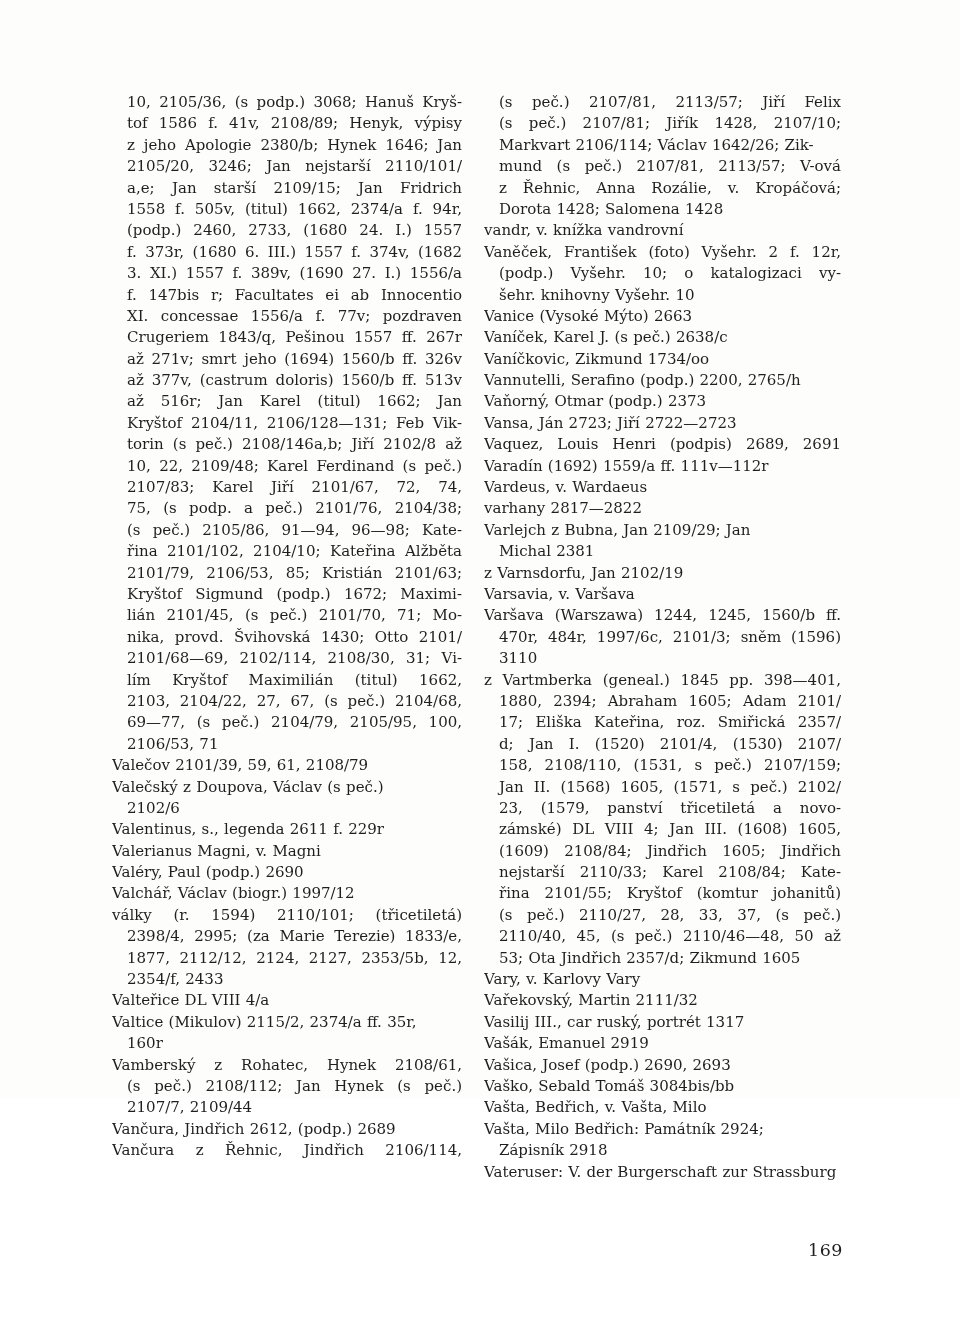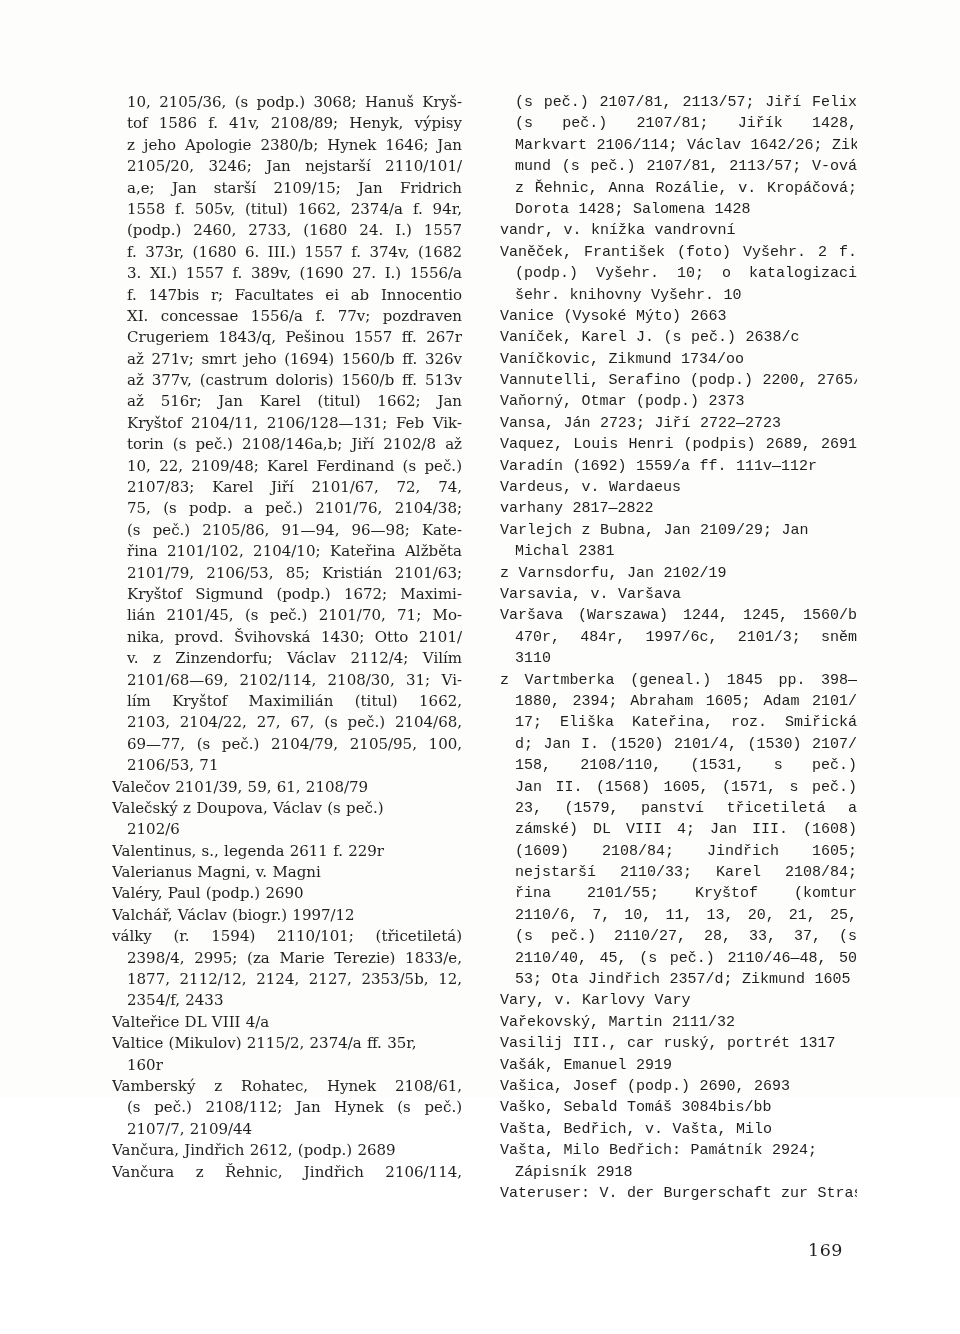--- a/index.html
+++ b/index.html
@@ -14,21 +14,21 @@
     width: 960px; height: 1098px;
     background: var(--paper, #fdfdfc);
     color: var(--ink, #1f1f1f);
   }
   .col {
     position: absolute; top: 92px;
     font-size: 15px; line-height: 21.4px;
     word-spacing: 0.5px;
   }
   .col-left  { left: 112px; width: 350px; }
-  .col-right { left: 500px; width: 357px; font-family: Liberation Mono, monospace; }
+  .col-right { left: 484px; width: 357px; }
   .line {
     height: 21.4px;
     overflow: hidden;
     white-space: nowrap;
   }
   .line.just {
     white-space: normal;
     text-align: justify;
     text-align-last: justify;
   }
@@ -63,21 +63,20 @@
       <div class="line ind just">torin (s peč.) 2108/146a,b; Jiří 2102/8 až</div>
       <div class="line ind just">10, 22, 2109/48; Karel Ferdinand (s peč.)</div>
       <div class="line ind just">2107/83; Karel Jiří 2101/67, 72, 74,</div>
       <div class="line ind just">75, (s podp. a peč.) 2101/76, 2104/38;</div>
       <div class="line ind just">(s peč.) 2105/86, 91—94, 96—98; Kate-</div>
       <div class="line ind just">řina 2101/102, 2104/10; Kateřina Alžběta</div>
       <div class="line ind just">2101/79, 2106/53, 85; Kristián 2101/63;</div>
       <div class="line ind just">Kryštof Sigmund (podp.) 1672; Maximi-</div>
       <div class="line ind just">lián 2101/45, (s peč.) 2101/70, 71; Mo-</div>
       <div class="line ind just">nika, provd. Švihovská 1430; Otto 2101/</div>
-      <div class="line ind just">v. z Zinzendorfu; Václav 2112/4; Vilím</div>
       <div class="line ind just">2101/68—69, 2102/114, 2108/30, 31; Vi-</div>
       <div class="line ind just">lím Kryštof Maximilián (titul) 1662,</div>
       <div class="line ind just">2103, 2104/22, 27, 67, (s peč.) 2104/68,</div>
       <div class="line ind just">69—77, (s peč.) 2104/79, 2105/95, 100,</div>
       <div class="line ind">2106/53, 71</div>
       <div class="line">Valečov 2101/39, 59, 61, 2108/79</div>
       <div class="line">Valečský z Doupova, Václav (s peč.)</div>
       <div class="line ind">2102/6</div>
       <div class="line">Valentinus, s., legenda 2611 f. 229r</div>
       <div class="line">Valerianus Magni, v. Magni</div>
@@ -128,21 +127,20 @@
       <div class="line ind just">1880, 2394; Abraham 1605; Adam 2101/</div>
       <div class="line ind just">17; Eliška Kateřina, roz. Smiřická 2357/</div>
       <div class="line ind just">d; Jan I. (1520) 2101/4, (1530) 2107/</div>
       <div class="line ind just">158, 2108/110, (1531, s peč.) 2107/159;</div>
       <div class="line ind just">Jan II. (1568) 1605, (1571, s peč.) 2102/</div>
       <div class="line ind just">23, (1579, panství třicetiletá a novo-</div>
       <div class="line ind just">zámské) DL VIII 4; Jan III. (1608) 1605,</div>
       <div class="line ind just">(1609) 2108/84; Jindřich 1605; Jindřich</div>
       <div class="line ind just">nejstarší 2110/33; Karel 2108/84; Kate-</div>
       <div class="line ind just">řina 2101/55; Kryštof (komtur johanitů)</div>
-      <div class="line ind just">2110/6, 7, 10, 11, 13, 20, 21, 25, 26;</div>
       <div class="line ind just">(s peč.) 2110/27, 28, 33, 37, (s peč.)</div>
       <div class="line ind just">2110/40, 45, (s peč.) 2110/46—48, 50 až</div>
       <div class="line ind">53; Ota Jindřich 2357/d; Zikmund 1605</div>
       <div class="line">Vary, v. Karlovy Vary</div>
       <div class="line">Vařekovský, Martin 2111/32</div>
       <div class="line">Vasilij III., car ruský, portrét 1317</div>
       <div class="line">Vašák, Emanuel 2919</div>
       <div class="line">Vašica, Josef (podp.) 2690, 2693</div>
       <div class="line">Vaško, Sebald Tomáš 3084bis/bb</div>
       <div class="line">Vašta, Bedřich, v. Vašta, Milo</div>

